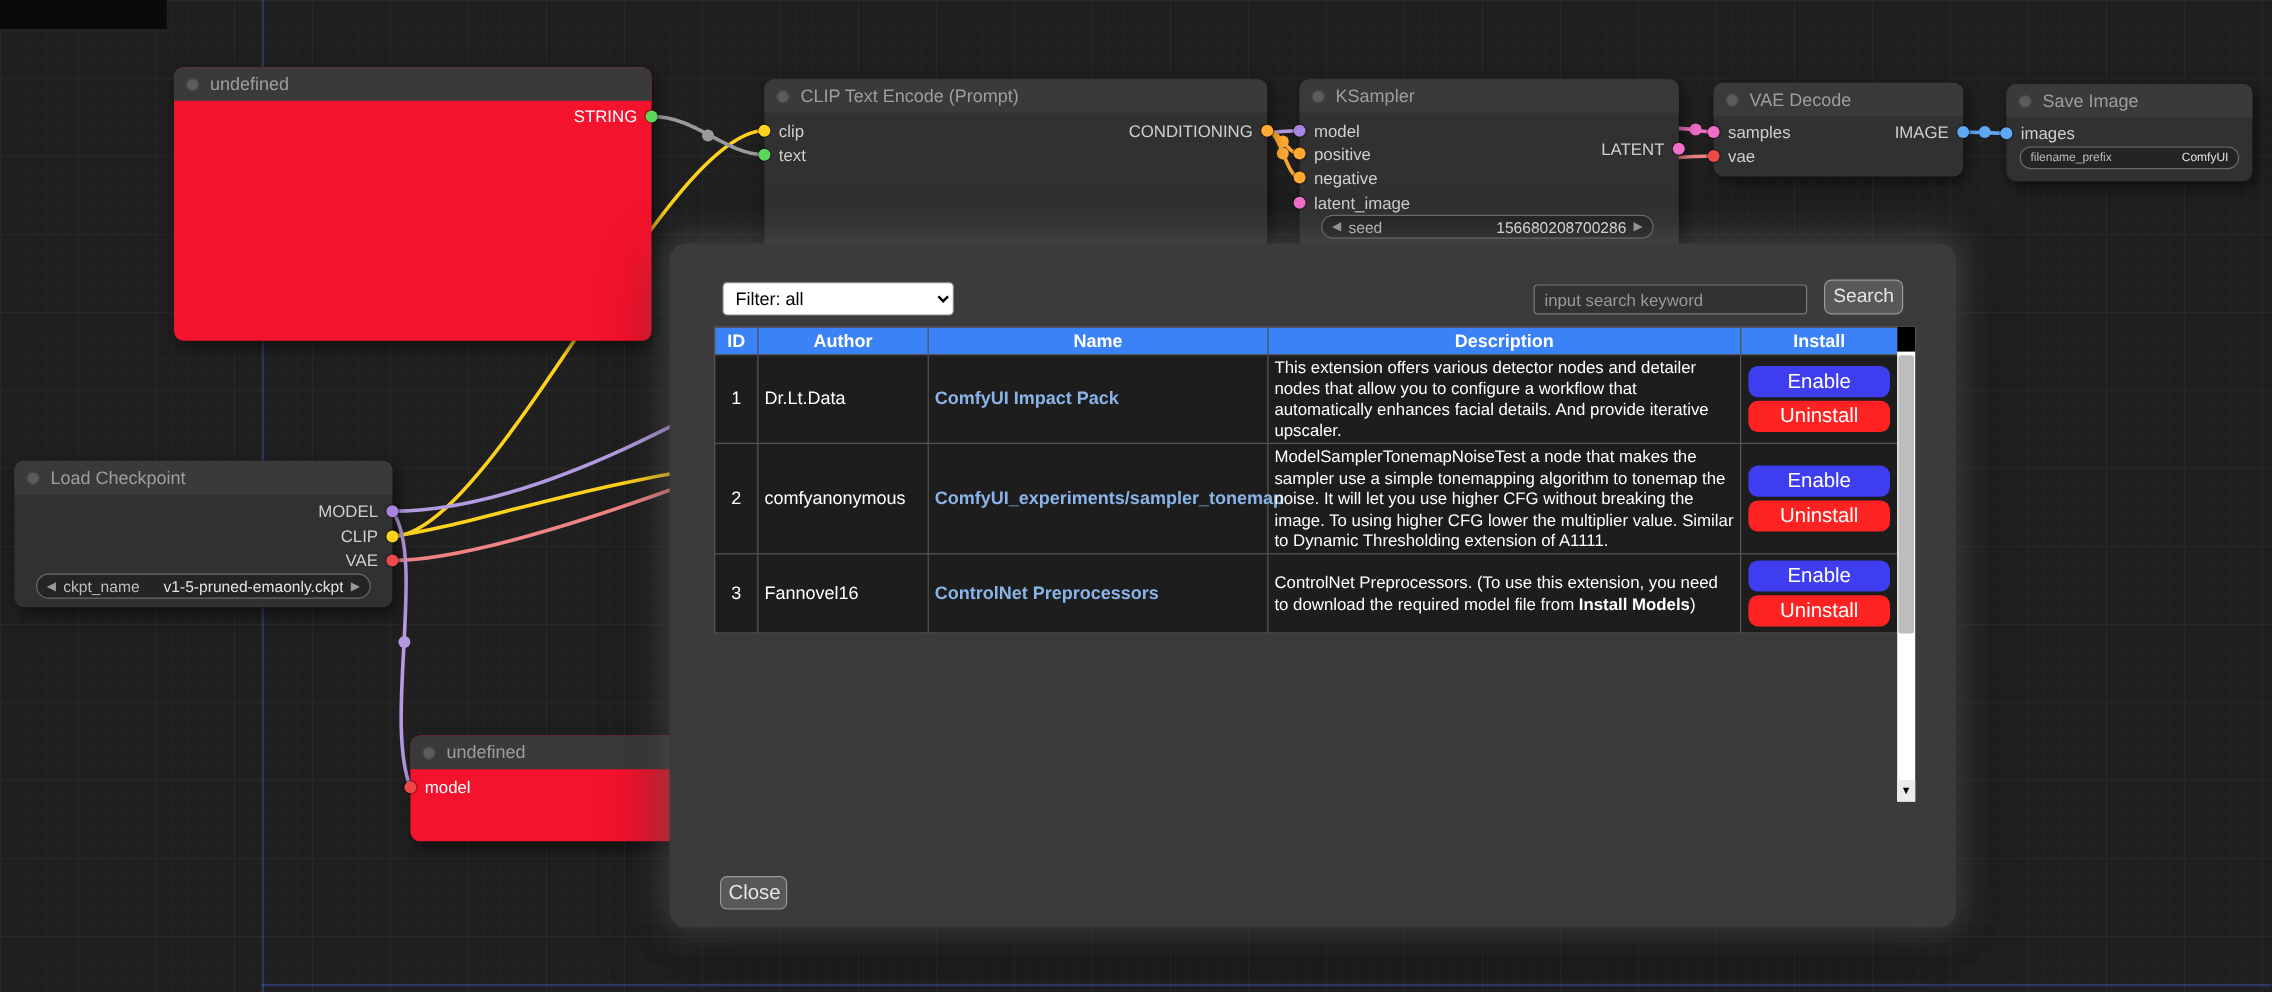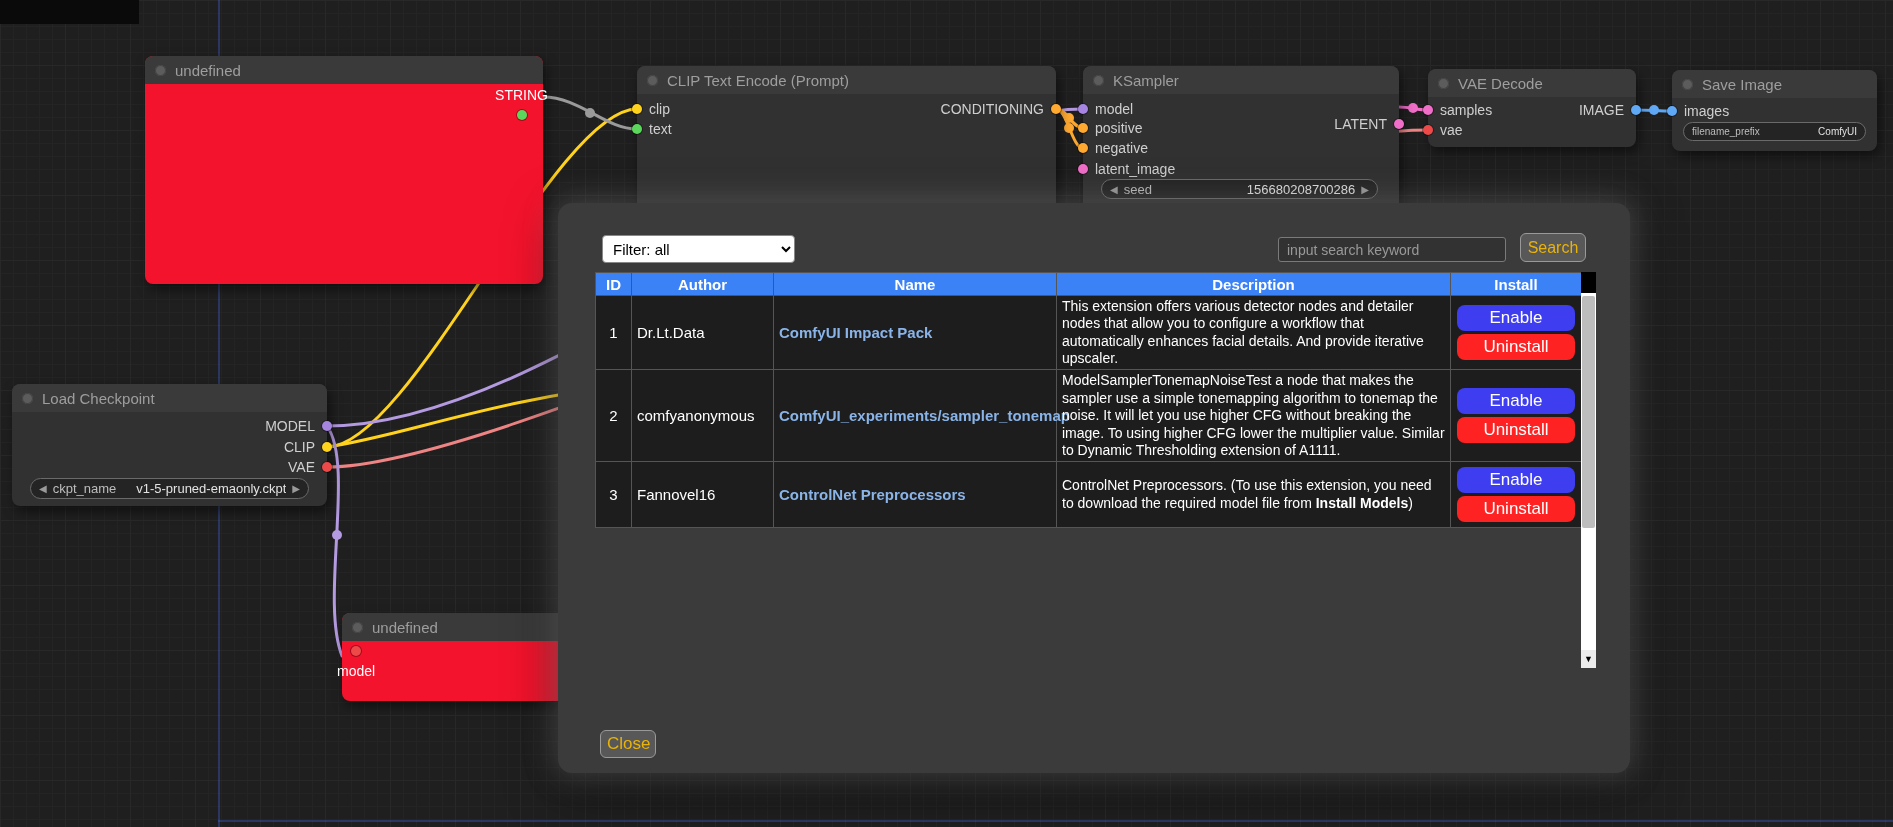--- a/index.html
+++ b/index.html
@@ -25,39 +25,39 @@
   
   .node{position:absolute;background:#313131;border-radius:8px;box-shadow:3px 5px 12px rgba(0,0,0,.5);}
   .node.red-body{background:#f3132c;}
   .node-hd{height:28px;display:flex;align-items:center;gap:9px;padding:0 10px;
     background:#3a3a3a;border-radius:8px 8px 0 0;color:#9e9e9e;font-size:15px;white-space:nowrap;overflow:hidden;}
   .collapse-dot{width:11px;height:11px;border-radius:50%;background:#5c5c5c;flex:none;box-shadow:inset 0 0 0 1px #444;}
   .port{position:absolute;display:flex;align-items:center;gap:7px;height:20px;font-size:14px;color:#cfcfcf;white-space:nowrap;}
   .port.in{left:-5px;}
   .port.out{right:-5px;flex-direction:row;}
   .port .dot{width:10px;height:10px;border-radius:50%;flex:none;box-shadow:0 0 0 1px rgba(0,0,0,.35);}
-  .port.white-label{color:#ffffff;flex-direction:column;}
+  .port.white-label{color:#ffffff;}
   .dot.yellow{background:#ffd21e;} .dot.green{background:#5bd85b;} .dot.purple{background:#a585e0;}
   .dot.orange{background:#ffa931;} .dot.pink{background:#f06ec8;} .dot.red{background:#ed4949;}
   .dot.blue{background:#5fa8f5;}
   .widget{position:absolute;display:flex;align-items:center;gap:6px;background:#242424;border:1px solid #6a6a6a;
     border-radius:11px;color:#bdbdbd;font-size:13px;padding:0 8px;box-sizing:border-box;}
   .widget .warrow{color:#9a9a9a;font-size:10px;flex:none;}
   .widget .wvalue{margin-left:auto;color:#e2e2e2;white-space:nowrap;overflow:hidden;}
 
   
   .modal{position:absolute;left:558px;top:203px;width:1072px;height:570px;background:#3b3b3b;border-radius:14px;
     box-shadow:0 0 30px 5px rgba(190,190,190,0.25),0 14px 50px rgba(0,0,0,0.55);}
   .filter-select{position:absolute;left:44px;top:32px;width:193px;height:28px;font-size:15px;
     font-family:"Liberation Sans",sans-serif;border:1px solid #888;border-radius:4px;background:#fff;color:#000;padding:0 6px;}
   .search-input{position:absolute;left:720px;top:34px;width:228px;height:25px;box-sizing:border-box;
     background:#323232;border:1px solid #7a7a7a;border-radius:3px;color:#ddd;font-size:14px;padding:0 8px;
     font-family:"Liberation Sans",sans-serif;}
   .search-input::placeholder{color:#999;}
-  .gray-btn{background:#585858;border:1px solid #999;border-radius:6px;color:#eab308;
+  .gray-btn{background:#585858;border:1px solid #999;border-radius:6px;color:#e5e5e5;
     font-family:"Liberation Sans",sans-serif;cursor:pointer;}
   .search-btn{position:absolute;left:962px;top:30px;width:66px;height:29px;font-size:16px;}
   .close-btn{position:absolute;left:42px;top:527px;width:56px;height:28px;font-size:17px;}
 
   .ext-table{position:absolute;left:37px;top:69px;width:986px;border-collapse:collapse;table-layout:fixed;
     font-size:15px;color:#fff;}
   .ext-table th{background:#3b82f6;color:#fff;font-weight:bold;height:22px;border:1px solid #555;font-size:15px;padding:0;}
   .ext-table td{background:#1d1d1d;border:1px solid #555;vertical-align:middle;padding:2px 5px;}
   .c-id{text-align:center;}
   .c-author{padding-left:8px;}

